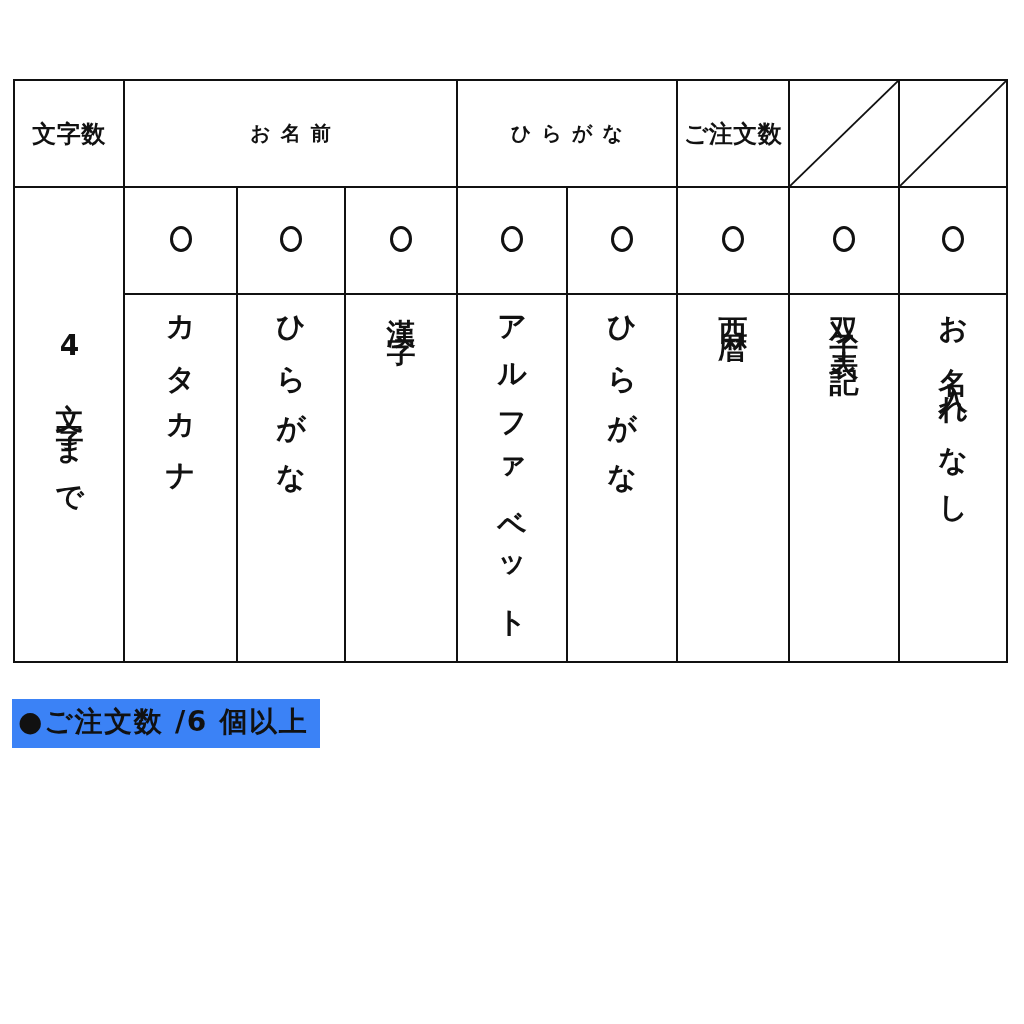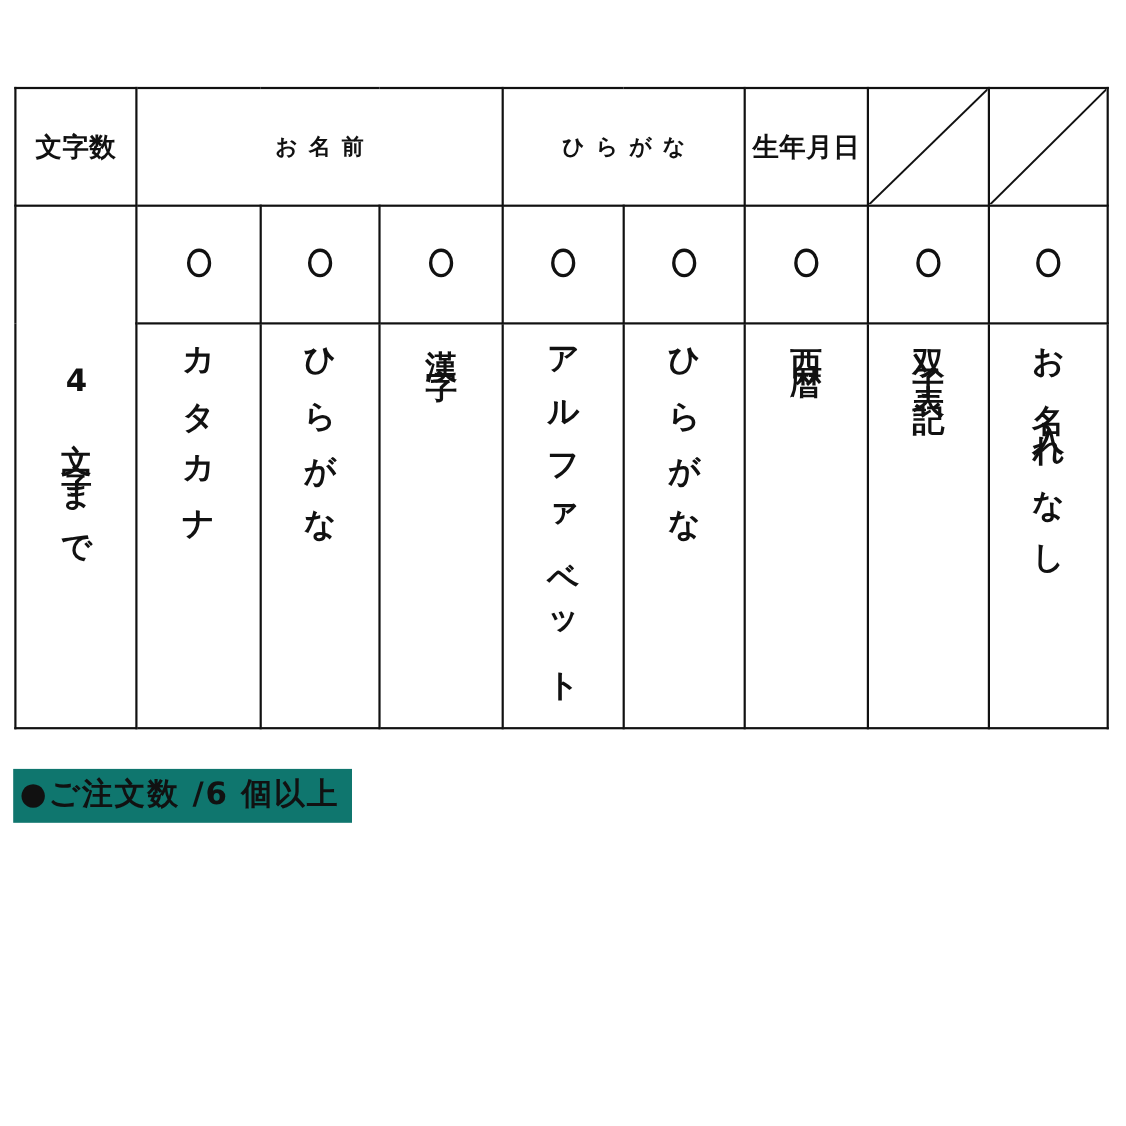--- a/index.html
+++ b/index.html
@@ -128,21 +128,21 @@
       <col style="width:110px">
       <col style="width:112px">
       <col style="width:110px">
       <col style="width:108px">
     </colgroup>
     <tbody>
         <tr class="header-row">
       <td class="header-cell tight">文字数</td>
       <td class="header-cell sp" colspan="3">お名前</td>
       <td class="header-cell sp" colspan="2">ひらがな</td>
-      <td class="header-cell tight">生年月日</td>
+      <td class="header-cell tight">ご注文数</td>
       <td class="diag">
         <svg class="diag-svg" viewBox="0 0 100 100" preserveAspectRatio="none">
           <line x1="0" y1="100" x2="100" y2="0" vector-effect="non-scaling-stroke"></line>
         </svg>
       </td>
       <td class="diag">
         <svg class="diag-svg" viewBox="0 0 100 100" preserveAspectRatio="none">
           <line x1="0" y1="100" x2="100" y2="0" vector-effect="non-scaling-stroke"></line>
         </svg>
       </td>
@@ -200,17 +200,17 @@
       </td>
       <td class="label-cell">
         <span class="vtext">お名入れなし</span>
       </td>
     </tr>
   </tbody>
     </table>
 
   <div class="notes">
     <div class="note">
-      <span class="hl" style="background: #0f766e;">●ご注文数 /6 個以上</span>
+      <span class="hl" style="background: #3b82f6;">●ご注文数 /6 個以上</span>
     </div>
   </div>
 
 </div>
 
 </body></html>

